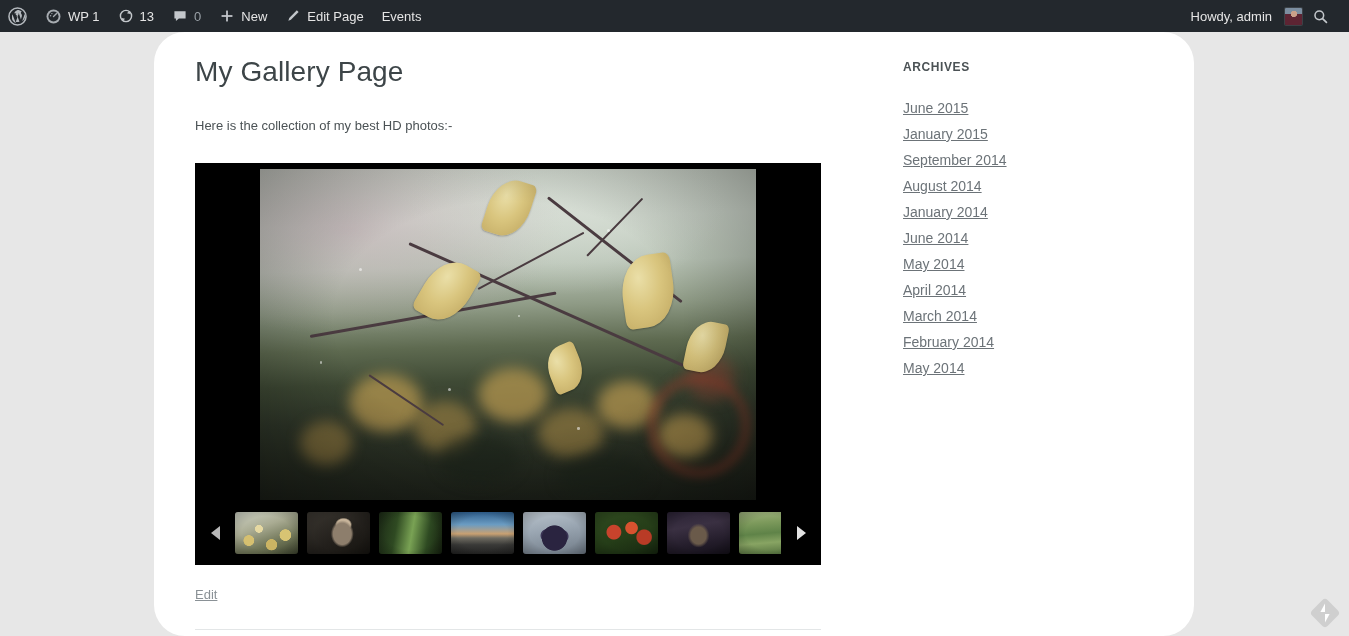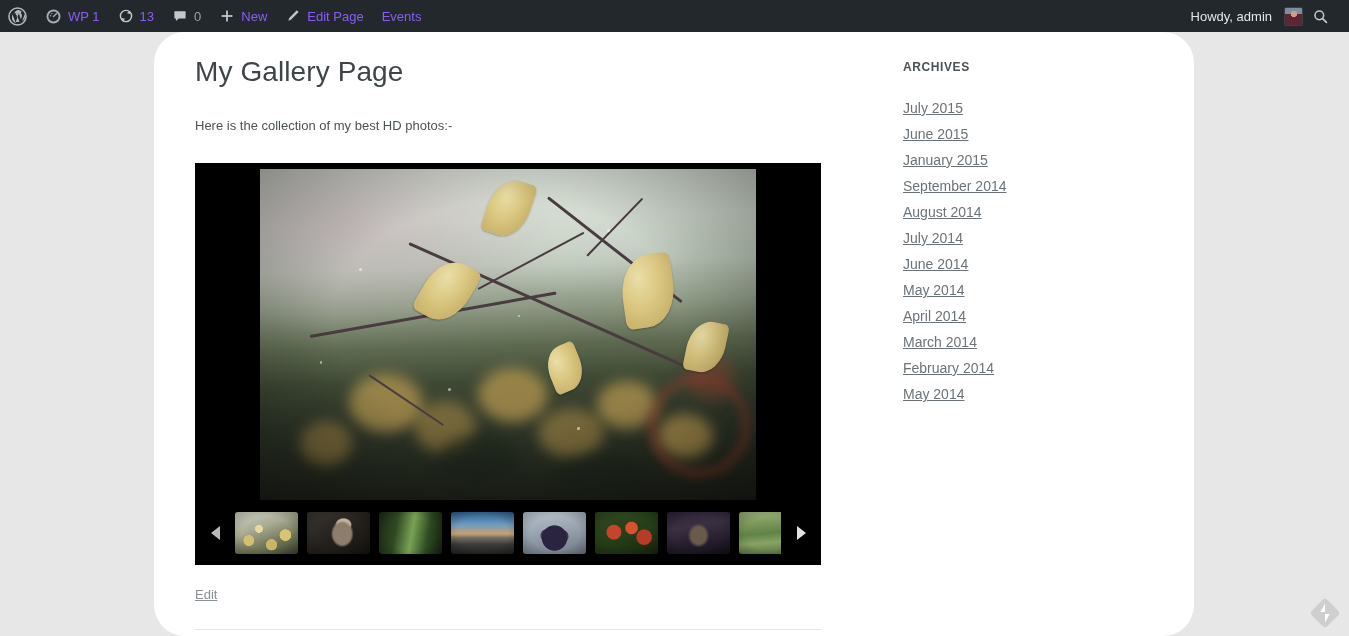--- a/index.html
+++ b/index.html
@@ -21,21 +21,21 @@
     font-size: 13px;
     z-index: 50;
   }
   .ab-item {
     display: flex; align-items: center;
     height: 32px; padding: 0 9px;
     gap: 6px; color: #b4b9be;
     text-decoration: none; white-space: nowrap;
     font-size: 13px;
   }
-  .ab-item .lbl { color: #8b5cf6; }
+  .ab-item .lbl { color: #e5e5e5; }
   .ab-item .dim { color: #9aa1a7; }
   .ab-logo { padding: 0 9px 0 8px; }
   .ab-spacer { flex: 1 1 auto; }
   .ab-right { display: flex; align-items: center; padding-right: 10px; gap: 2px; }
   .howdy { color: #e5e5e5; font-size: 13px; padding-right: 7px; }
   .avatar {
     width: 17px; height: 17px; border-radius: 1px;
     background:
       radial-gradient(circle at 52% 34%, #caa08a 0 22%, transparent 23%),
       linear-gradient(#7c8ea0 0 38%, #5d2433 38% 100%);
@@ -416,26 +416,25 @@
     </div>
 
     <a class="edit-link" href="#">Edit</a>
 
     <div class="divider"></div>
   </div>
 
   <div id="sidebar">
     <h2 class="widget-title">ARCHIVES</h2>
     <ul class="archive-list" id="archive-list">
-        <li><a href="#">July 2015</a></li>
         <li><a href="#">June 2015</a></li>
         <li><a href="#">January 2015</a></li>
         <li><a href="#">September 2014</a></li>
         <li><a href="#">August 2014</a></li>
-        <li><a href="#">July 2014</a></li>
+        <li><a href="#">January 2014</a></li>
         <li><a href="#">June 2014</a></li>
         <li><a href="#">May 2014</a></li>
         <li><a href="#">April 2014</a></li>
         <li><a href="#">March 2014</a></li>
         <li><a href="#">February 2014</a></li>
         <li><a href="#">May 2014</a></li>
       </ul>
   </div>
 
 </div>

